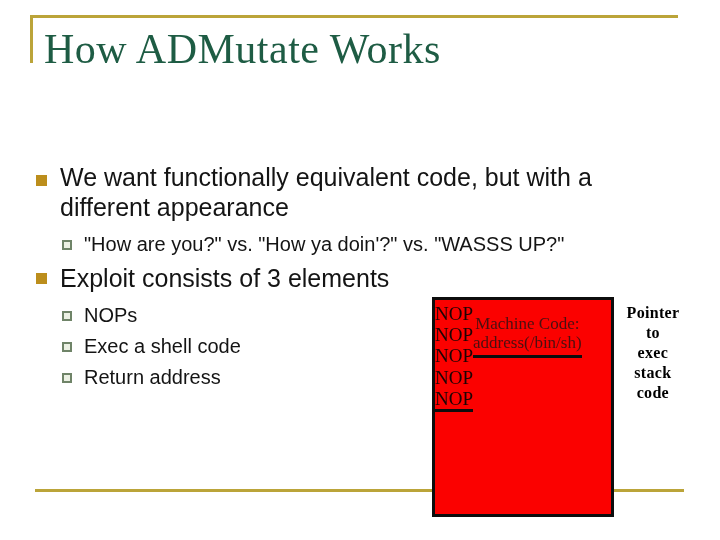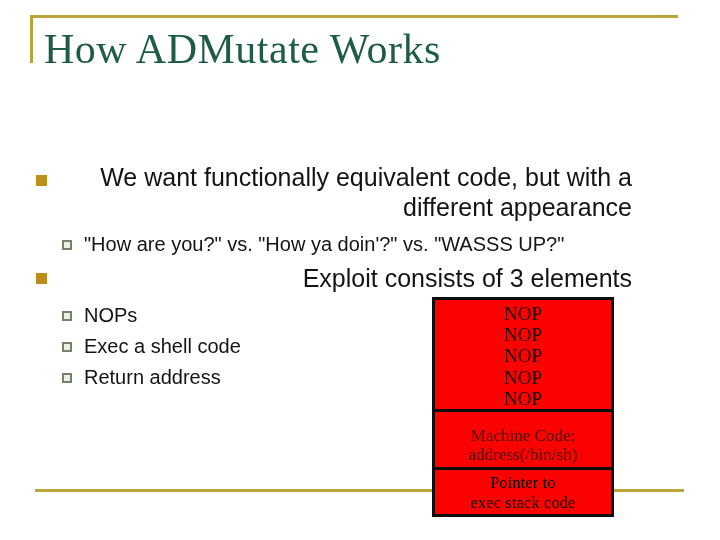--- a/index.html
+++ b/index.html
@@ -24,22 +24,22 @@
     color:#1E5C44; letter-spacing:0.5px;
     white-space:nowrap;
   }
 
   
   .b1-square {
     position:absolute; left:36px; width:11px; height:11px;
     background:#BC8E1C;
   }
   .b1-text {
-    position:absolute; left:52px;
-    font-size:25px; line-height:30px; color:#141414;text-align:right;
+    position:absolute; left:60px;
+    font-size:25px; line-height:30px; color:#141414;
   }
   #b1-sq { top:175px; }
   #b1-tx { top:162px; width:580px; }
   #b2-sq { top:273px; }
   #b2-tx { top:263px; width:580px; }
 
   
   .srow { position:absolute; left:62px; display:flex; align-items:flex-start; }
   .s-square {
     width:10px; height:10px; box-sizing:border-box;
@@ -55,38 +55,39 @@
   #sub-li-0  { top:303px; }
   #sub-li-1  { top:334px; }
   #sub-li-2  { top:365px; }
 
   
   #stack-box {
     position:absolute; left:432px; top:297px;
     width:182px; height:220px; box-sizing:border-box;
     background:#FB0100; border:3px solid #0D0D0D;
     z-index:2;
-    display:flex; flex-direction:column;
+    display:flex; flex-direction:row;
     font-family:"Liberation Serif", serif;
     text-align:center;
   }
   #nop-section {
     height:106px; padding-top:3px;
     border-bottom:3px solid #0D0D0D;
     font-size:19px; line-height:21.2px; color:#1C0404;
   }
   #mc-section {
     height:41px; padding-top:14px;
     border-bottom:3px solid #0D0D0D;
     font-size:17px; line-height:19px; color:#4A1010;
   }
   #ptr-section {
     flex:1 1 auto; padding-top:3px;
-    font-size:16px; line-height:20px; font-weight:normal; color:#000000;
+    font-size:16px; line-height:20px; font-weight:bold; color:#000000;
     letter-spacing:0.3px;
+    margin-left:45px;
   }
 </style>
 </head>
 <body>
 
 <div id="slide">
 
   <div id="top-line" class="gold"></div>
   <div id="left-line" class="gold"></div>
   <div id="bottom-line" class="gold"></div>

